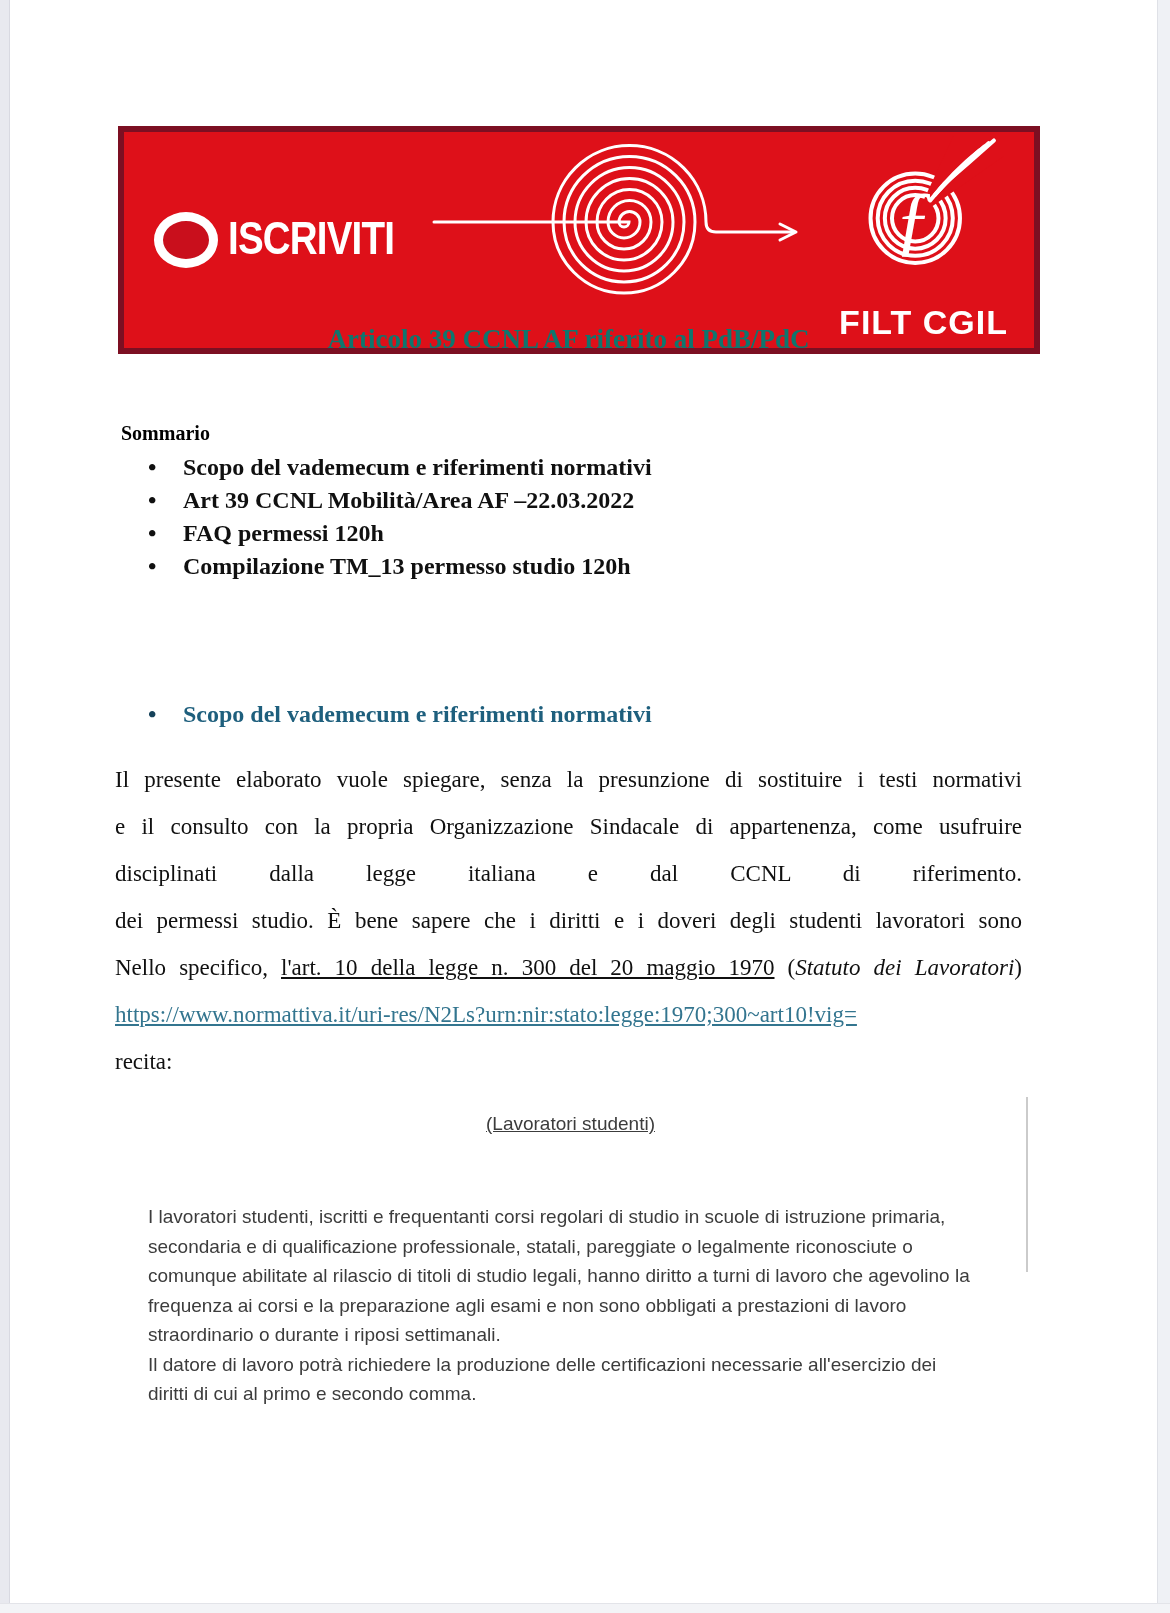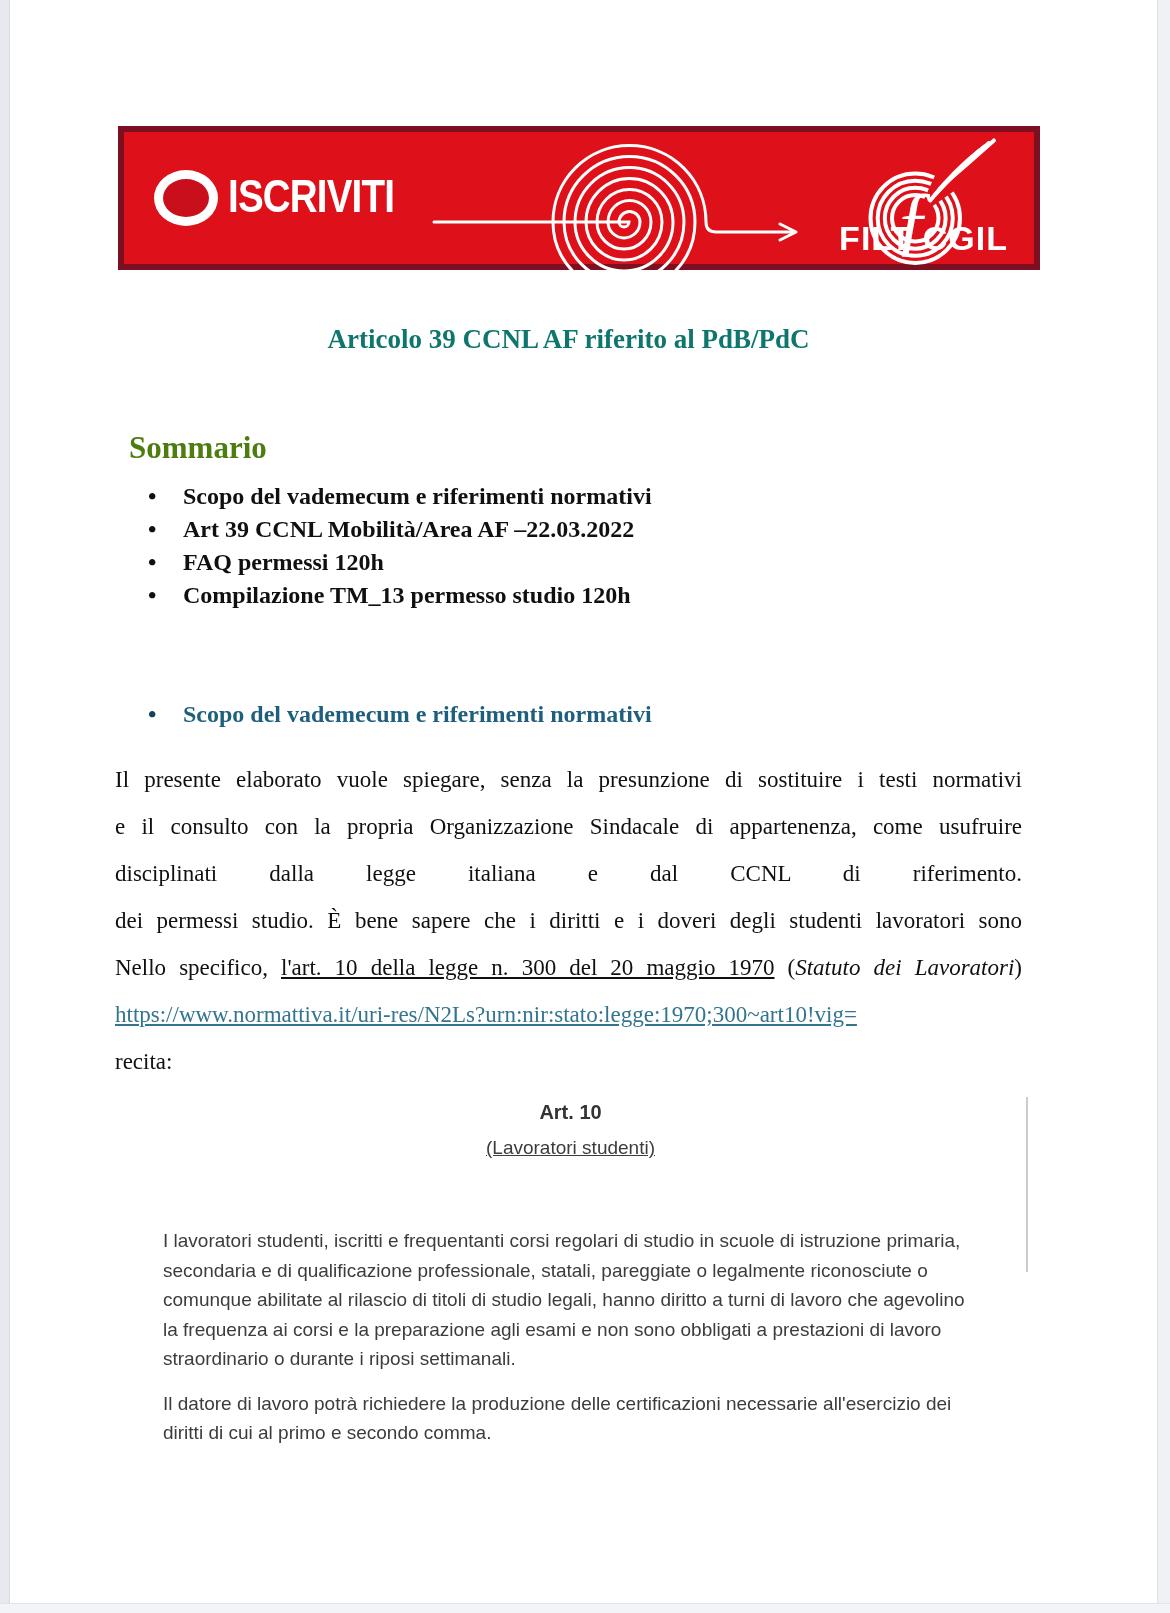--- a/index.html
+++ b/index.html
@@ -9,21 +9,21 @@
     font-family:"Liberation Serif", serif;
   }
   .canvas{position:absolute;left:0;top:0;width:1170px;height:1613px;}
   .page{position:absolute;left:10px;top:0;width:1148px;height:1603px;background:#ffffff;}
   .edge-left{position:absolute;left:0;top:0;width:9px;height:1613px;background:#e8e9ef;border-right:1px solid #d8d9e1;}
   .edge-right{position:absolute;right:0;top:0;width:12px;height:1613px;background:#eff1f5;border-left:1px solid #dfe1e7;}
   .edge-bottom{position:absolute;left:0;bottom:0;width:1170px;height:9px;background:#f3f4f7;border-top:1px solid #e3e4e9;}
 
   
   .banner{
-    position:absolute;left:118px;top:126px;width:922px;height:144px;
+    position:absolute;left:118px;top:126px;width:922px;height:228px;
     box-sizing:border-box;background:#de1019;border:6px solid #7c0f22;
   }
   .banner-oval{
     position:absolute;left:30px;top:50%;transform:translateY(-50%);
     width:46px;height:38px;border:9px solid #ffffff;border-radius:50%;
     background:#c90f1c;
   }
   .iscriviti{
     position:absolute;left:104px;top:50%;
     transform:translateY(-54%) scaleX(0.82);transform-origin:left center;
@@ -37,21 +37,21 @@
     font-family:"Liberation Sans",sans-serif;font-weight:700;font-size:34px;letter-spacing:1px;
     white-space:nowrap;
   }
 
   
   .doc-title{
     position:absolute;left:115px;top:324px;width:907px;text-align:center;
     font-weight:bold;font-size:27px;color:#0f766e;
   }
   .sommario{position:absolute;left:115px;top:416px;width:907px;}
-  .sommario-h{font-weight:bold;font-size:31px;color:#4d7c0f;margin:14px;}
+  .sommario-h{font-weight:bold;font-size:20px;color:#000000;margin:6px;}
   .bullet-list{margin-top:6px;}
   .bullet-row{display:flex;padding-left:33px;line-height:33px;font-size:24px;font-weight:bold;color:#101010;}
   .bullet-glyph{width:35px;flex:none;}
   .section-head{position:absolute;left:115px;top:698px;width:907px;}
   .section-head .bullet-row{color:#1e5f7d;}
   .section-head .bullet-glyph{color:#15425a;}
 
   .paragraph{position:absolute;left:115px;top:756px;width:907px;font-size:23px;color:#101010;}
   .jline{width:907px;line-height:47px;text-align:justify;text-align-last:justify;}
   .plainline{width:907px;line-height:47px;}
@@ -59,21 +59,21 @@
   .italic{font-style:italic;}
   a.doc-link{color:#33758f;text-decoration:underline;cursor:pointer;}
 
   .quote-block{
     position:absolute;left:148px;top:1100px;width:845px;
     font-family:"Liberation Sans",sans-serif;color:#3c3c3c;
   }
   .q-head{text-align:center;font-weight:bold;font-size:20px;color:#333333;line-height:24px;}
   .q-sub{text-align:center;font-size:19px;margin-top:12px;line-height:24px;text-decoration:underline;}
   .q-paras{margin-top:66px;font-size:19px;line-height:29.5px;width:832px;}
-  .q-paras p{margin:15px;}
+  .q-paras p{margin:0;}
   .quote-scrollbar{position:absolute;left:1026px;top:1097px;width:2px;height:175px;background:#cbcbcb;}
 </style>
 </head>
 <body>
 
 <div class="canvas">
   <div class="page"></div>
   <div class="edge-left"></div>
   <div class="edge-right"></div>
   <div class="edge-bottom"></div>
@@ -155,21 +155,20 @@
     <div class="jline">disciplinati dalla legge italiana e dal CCNL di riferimento.</div>
     <div class="jline">dei permessi studio. È bene sapere che i diritti e i doveri degli studenti lavoratori sono</div>
     <div class="jline"><span>Nello specifico, </span><span class="law-ref">l'art. 10 della legge n. 300 del 20 maggio 1970</span><span> (</span><span class="italic">Statuto dei Lavoratori</span><span>)</span></div>
     <div class="plainline">
       <a class="doc-link">https://www.normattiva.it/uri-res/N2Ls?urn:nir:stato:legge:1970;300~art10!vig=</a>
     </div>
     <div class="plainline">recita:</div>
   </div>
 
   <div class="quote-block">
-    <div class="q-head">Art. 10</div>
     <div class="q-sub">(Lavoratori studenti)</div>
     <div class="q-paras">
       <p>I lavoratori studenti, iscritti e frequentanti corsi regolari di studio in scuole di istruzione primaria, secondaria e di qualificazione professionale, statali, pareggiate o legalmente riconosciute o comunque abilitate al rilascio di titoli di studio legali, hanno diritto a turni di lavoro che agevolino la frequenza ai corsi e la preparazione agli esami e non sono obbligati a prestazioni di lavoro straordinario o durante i riposi settimanali.</p>
       <p>Il datore di lavoro potrà richiedere la produzione delle certificazioni necessarie all'esercizio dei diritti di cui al primo e secondo comma.</p>
     </div>
   </div>
   <div class="quote-scrollbar"></div>
 </div>
 
 </body></html>

